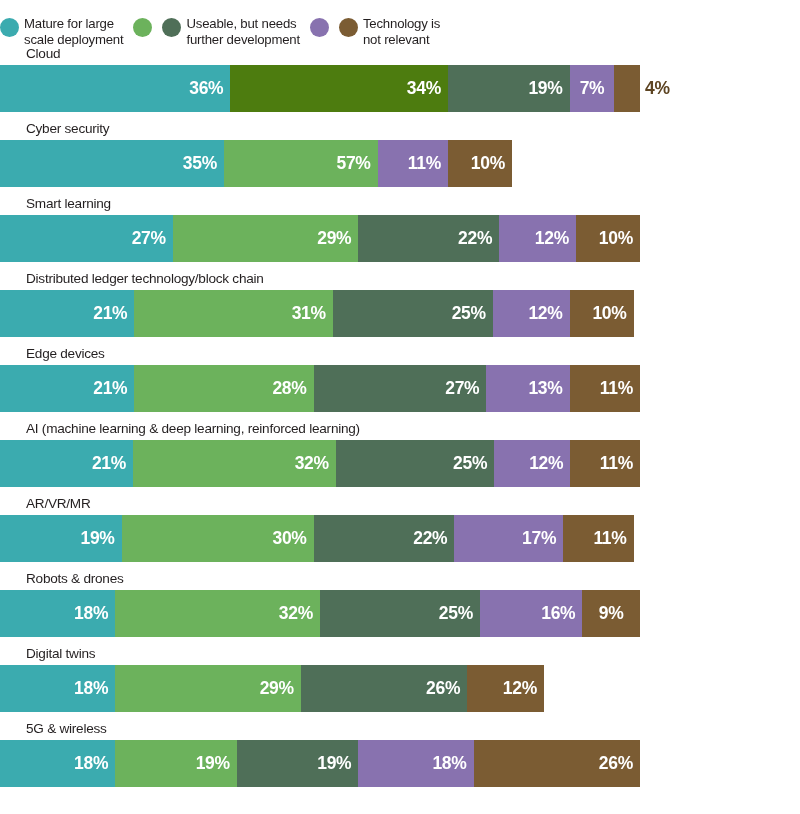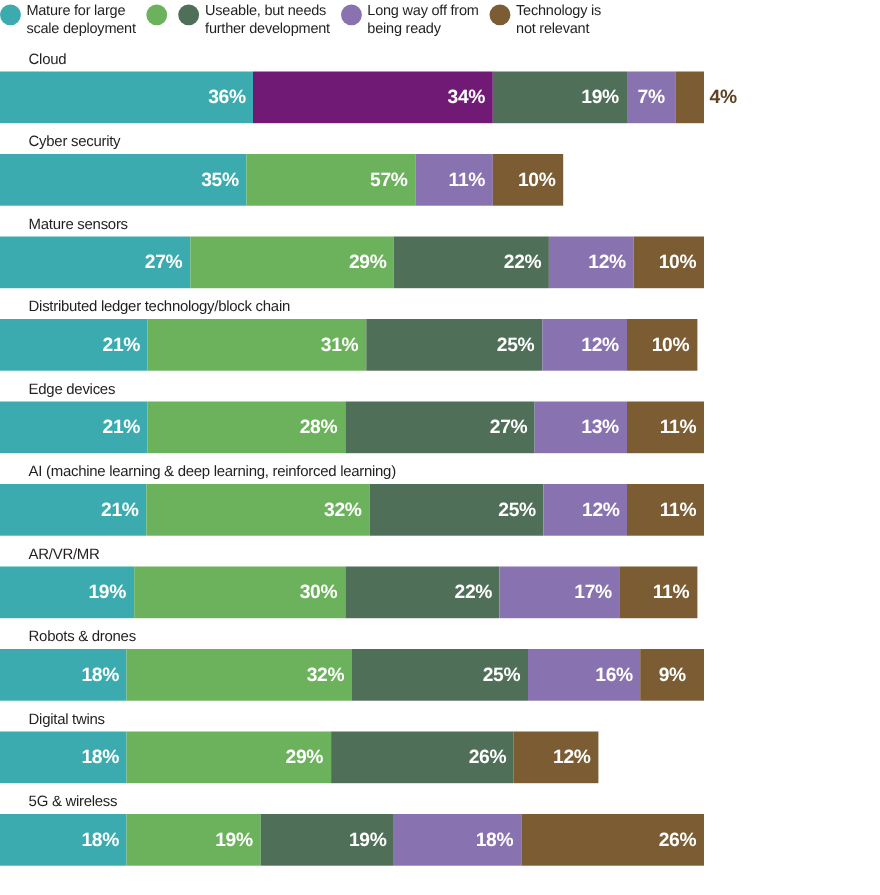--- a/index.html
+++ b/index.html
@@ -20,21 +20,21 @@
     width: 800px;
     height: 814px;
     box-sizing: border-box;
   }
 
   
   .legend {
     display: flex;
     align-items: flex-start;
     gap: 0px;
-    padding: 2px 0 0 0;
+    padding: 16px 0 0 0;
     height: 44px;
     box-sizing: border-box;
   }
   .legend-item {
     display: flex;
     align-items: flex-start;
     gap: 5px;
     margin-right: 10px;
   }
   .legend-dot {
@@ -120,38 +120,36 @@
       <div class="legend-item">
         <span class="legend-dot" style="background: rgb(108, 178, 92);"></span>
       </div>
       <div class="legend-item">
         <span class="legend-dot" style="background: rgb(79, 111, 88);"></span>
         <span class="legend-label">Useable, but needs
 further development</span>
       </div>
       <div class="legend-item">
         <span class="legend-dot" style="background: rgb(136, 114, 175);"></span>
-        <span class="legend-label">Long way off from
-being ready</span>
       </div>
       <div class="legend-item">
         <span class="legend-dot" style="background: rgb(123, 92, 51);"></span>
         <span class="legend-label">Technology is
 not relevant</span>
       </div>
     </div>
 
   <div class="rows" id="rows">
       <div class="row">
         <div class="row-label">Cloud</div>
         <div class="bar">
           <div class="seg" style="background: rgb(59, 171, 175); width: 230.4px;">
             <span class="seg-value">36%</span>
           </div>
-          <div class="seg" style="background: #701a75; width: 217.6px; padding-left: 42px;">
+          <div class="seg" style="background: #4d7c0f; width: 217.6px; padding-left: 42px;">
             <span class="seg-value">34%</span>
           </div>
           <div class="seg" style="background: rgb(79, 111, 88); width: 121.6px;">
             <span class="seg-value">19%</span>
           </div>
           <div class="seg centered" style="background: rgb(136, 114, 175); width: 44.8px;">
             <span class="seg-value">7%</span>
           </div>
           <div class="seg outside" style="background: rgb(123, 92, 51); width: 25.6px;">
             <span class="seg-value">4%</span>
@@ -169,21 +167,21 @@
           </div>
           <div class="seg" style="background: rgb(136, 114, 175); width: 70.4px;">
             <span class="seg-value">11%</span>
           </div>
           <div class="seg" style="background: rgb(123, 92, 51); width: 64px;">
             <span class="seg-value">10%</span>
           </div>
         </div>
       </div>
       <div class="row">
-        <div class="row-label">Mature sensors</div>
+        <div class="row-label">Smart learning</div>
         <div class="bar">
           <div class="seg" style="background: rgb(59, 171, 175); width: 172.8px;">
             <span class="seg-value">27%</span>
           </div>
           <div class="seg" style="background: rgb(108, 178, 92); width: 185.6px;">
             <span class="seg-value">29%</span>
           </div>
           <div class="seg" style="background: rgb(79, 111, 88); width: 140.8px;">
             <span class="seg-value">22%</span>
           </div>

